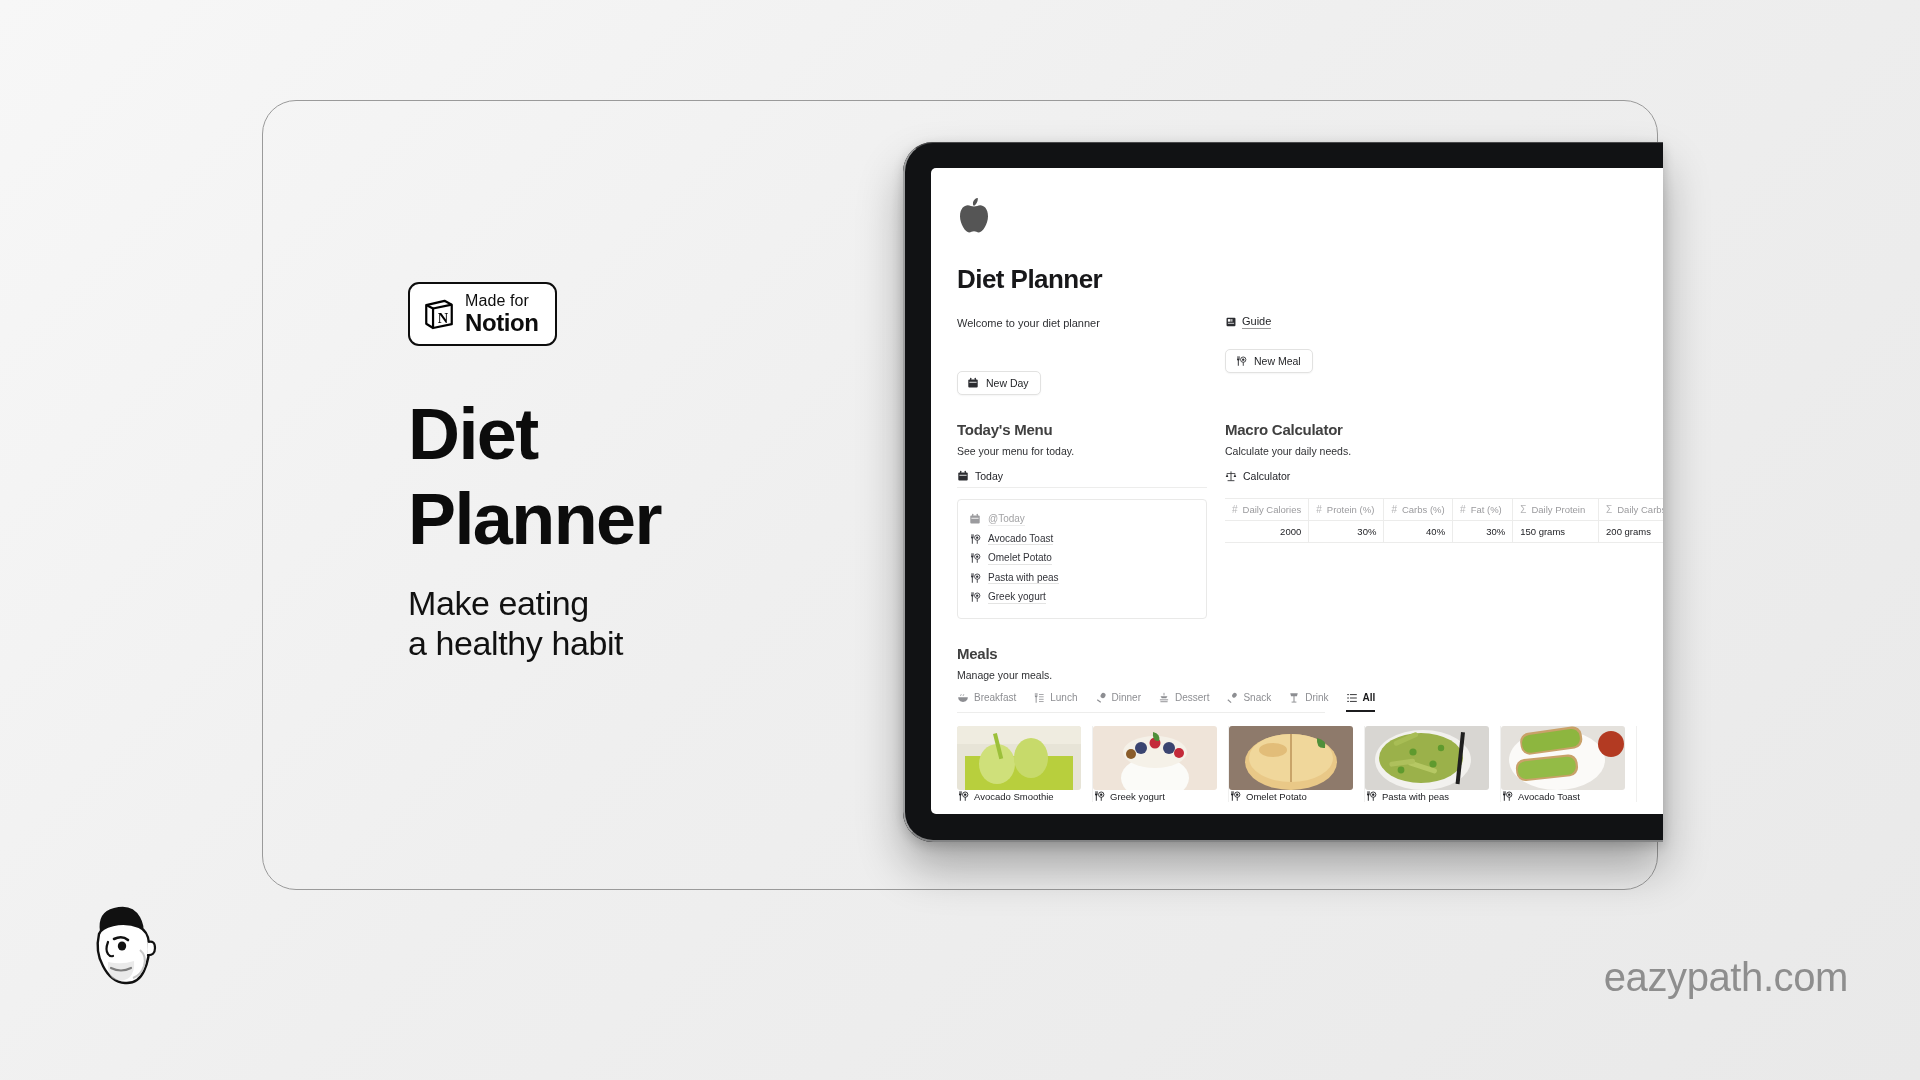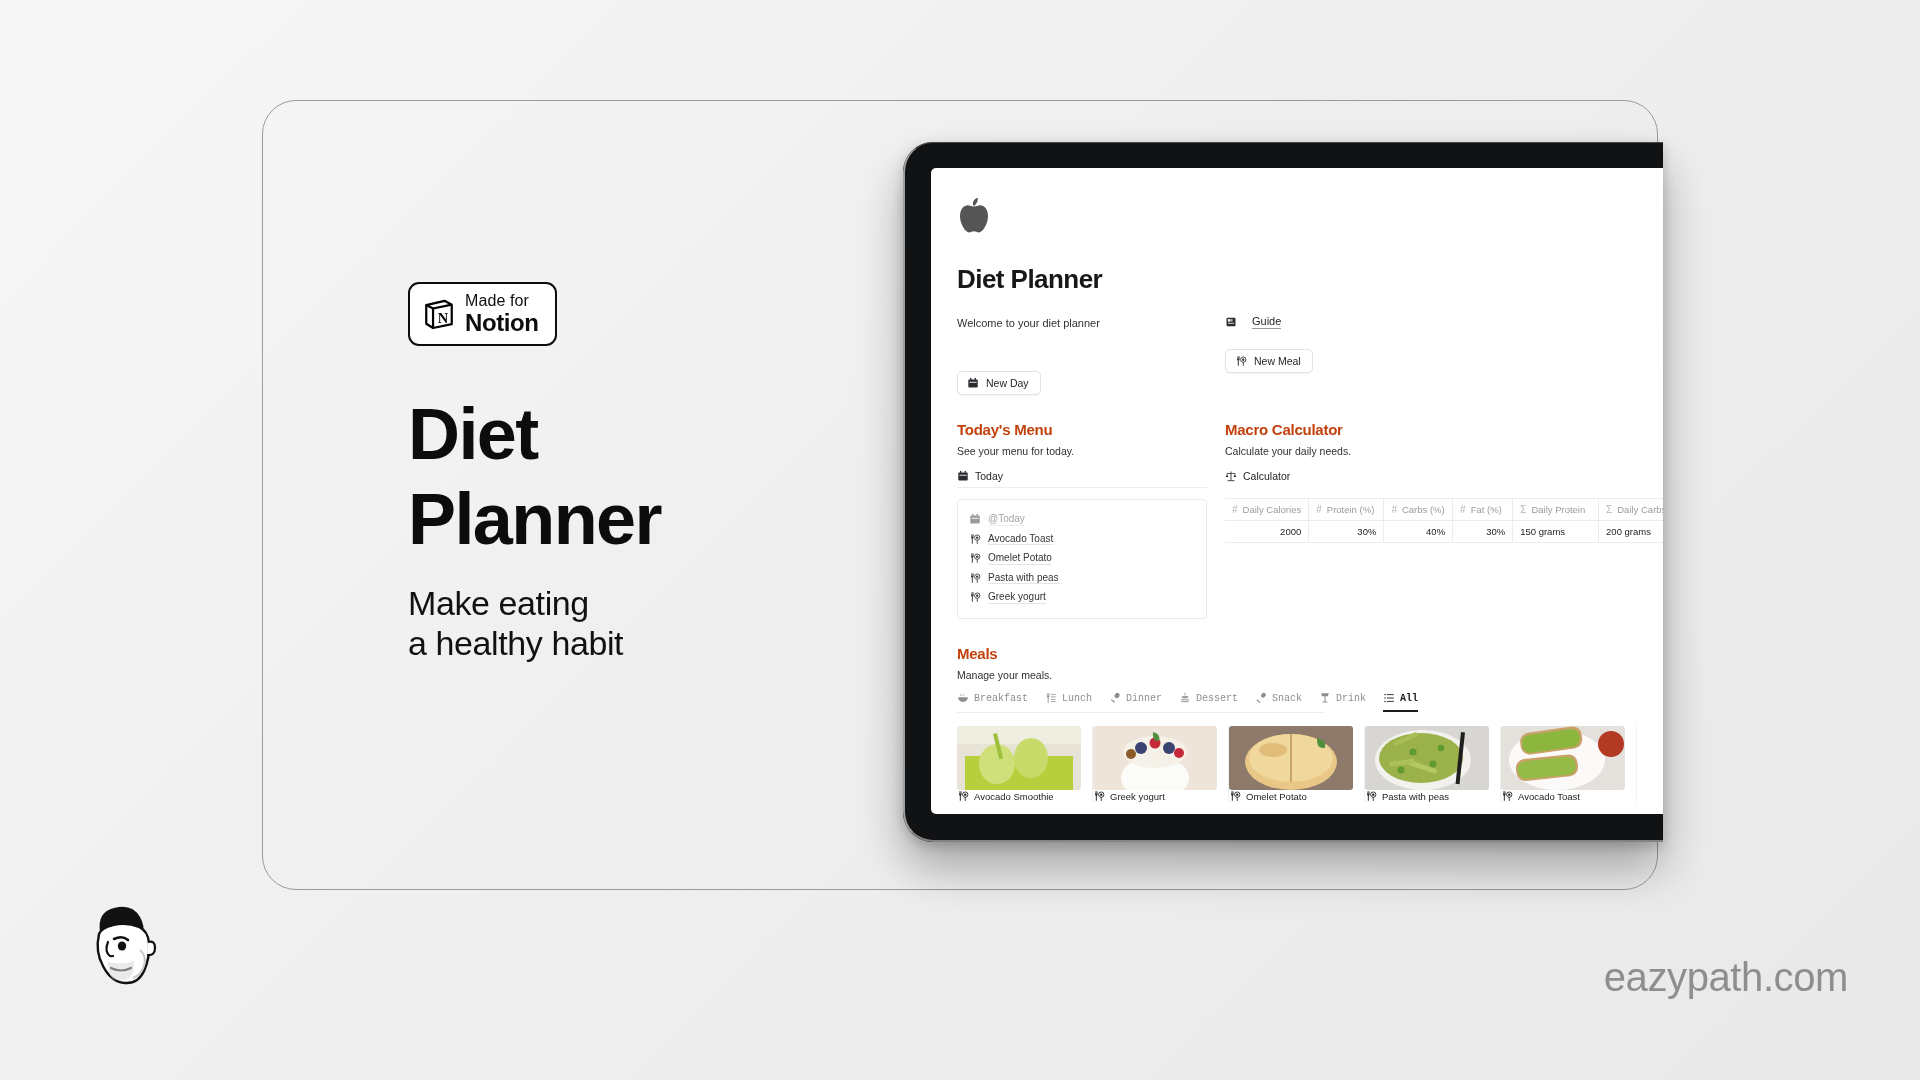--- a/index.html
+++ b/index.html
@@ -117,21 +117,21 @@
   }
   .col { flex: 0 0 auto; }
   .col-a { width: 268px; }
   .col-b { width: 272px; }
   .col-c { width: 180px; }
 
   .lead {
     font-size: 11px; color: #2f3033; line-height: 1.5; margin-bottom: 20px;
   }
   .linkrow {
-    display: flex; align-items: center; gap: 15px; margin-bottom: 20px;
+    display: flex; align-items: center; gap: 5px; margin-bottom: 20px;
   }
   .linkrow .lbl {
     font-size: 11px; color: #1f2023;
     border-bottom: 1px solid #9b9b9b;
     padding-bottom: 1px;
   }
   .mini-icon { width: 12px; height: 12px; display: block; flex: 0 0 12px; }
 
   .btn {
     display: inline-flex; align-items: center; gap: 7px;
@@ -140,21 +140,21 @@
     background: #fff;
     padding: 5px 11px 5px 9px;
     font-size: 10.5px;
     color: #1f2023;
     box-shadow: 0 1px 1.5px rgba(15,15,15,.045);
   }
 
   
   .sec { margin-top: 26px; }
   .sec-h {
-    font-size: 15px; font-weight: 700; color: #c2410c;
+    font-size: 15px; font-weight: 700; color: #404040;
     letter-spacing: -.25px; margin-bottom: 7px;
   }
   .sec-p { font-size: 10.5px; color: #2f3033; margin-bottom: 11px; }
 
   .viewtab {
     display: inline-flex; align-items: center; gap: 6px;
     font-size: 10.5px; color: #24252a; padding-bottom: 5px;
   }
   .underline-rule { border-bottom: 1px solid #ededec; width: 100%; }
 
@@ -196,24 +196,23 @@
   .c4 { width: 56px; } .c5 { width: 80px; } .c6 { width: 80px; }
 
   
   .meals { margin-top: 26px; }
   .meal-tabs {
     display: flex; align-items: flex-end; gap: 17px;
     border-bottom: 1px solid #ededec;
     padding-bottom: 0;
   }
   .meal-tab {
-    display: inline-flex; align-items: center; gap: 5px;
+    display: inline-flex; gap: 5px;
     font-size: 10px; color: #8d8e92; padding-bottom: 6px;
     border-bottom: 2px solid transparent;
-    font-family: Liberation Mono, monospace;
   }
   .meal-tab.active { color: #18181a; font-weight: 700; border-bottom-color: #1c1c1e; }
 
   .cards {
     display: flex; gap: 0; margin-top: 13px;
   }
   .mcard {
     width: 136px; flex: 0 0 136px;
     border-right: 1px solid #f0f0ef;
     padding-right: 0;

